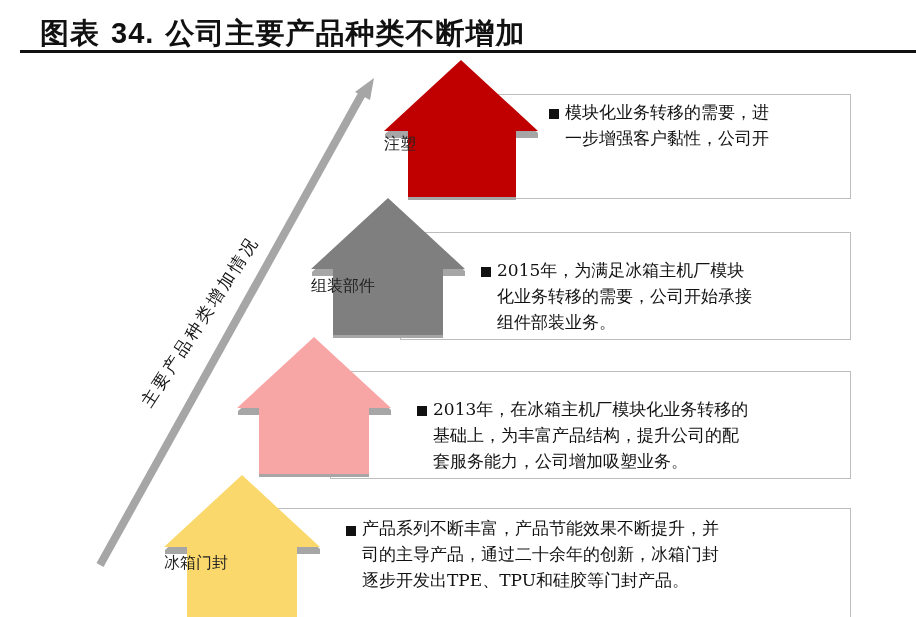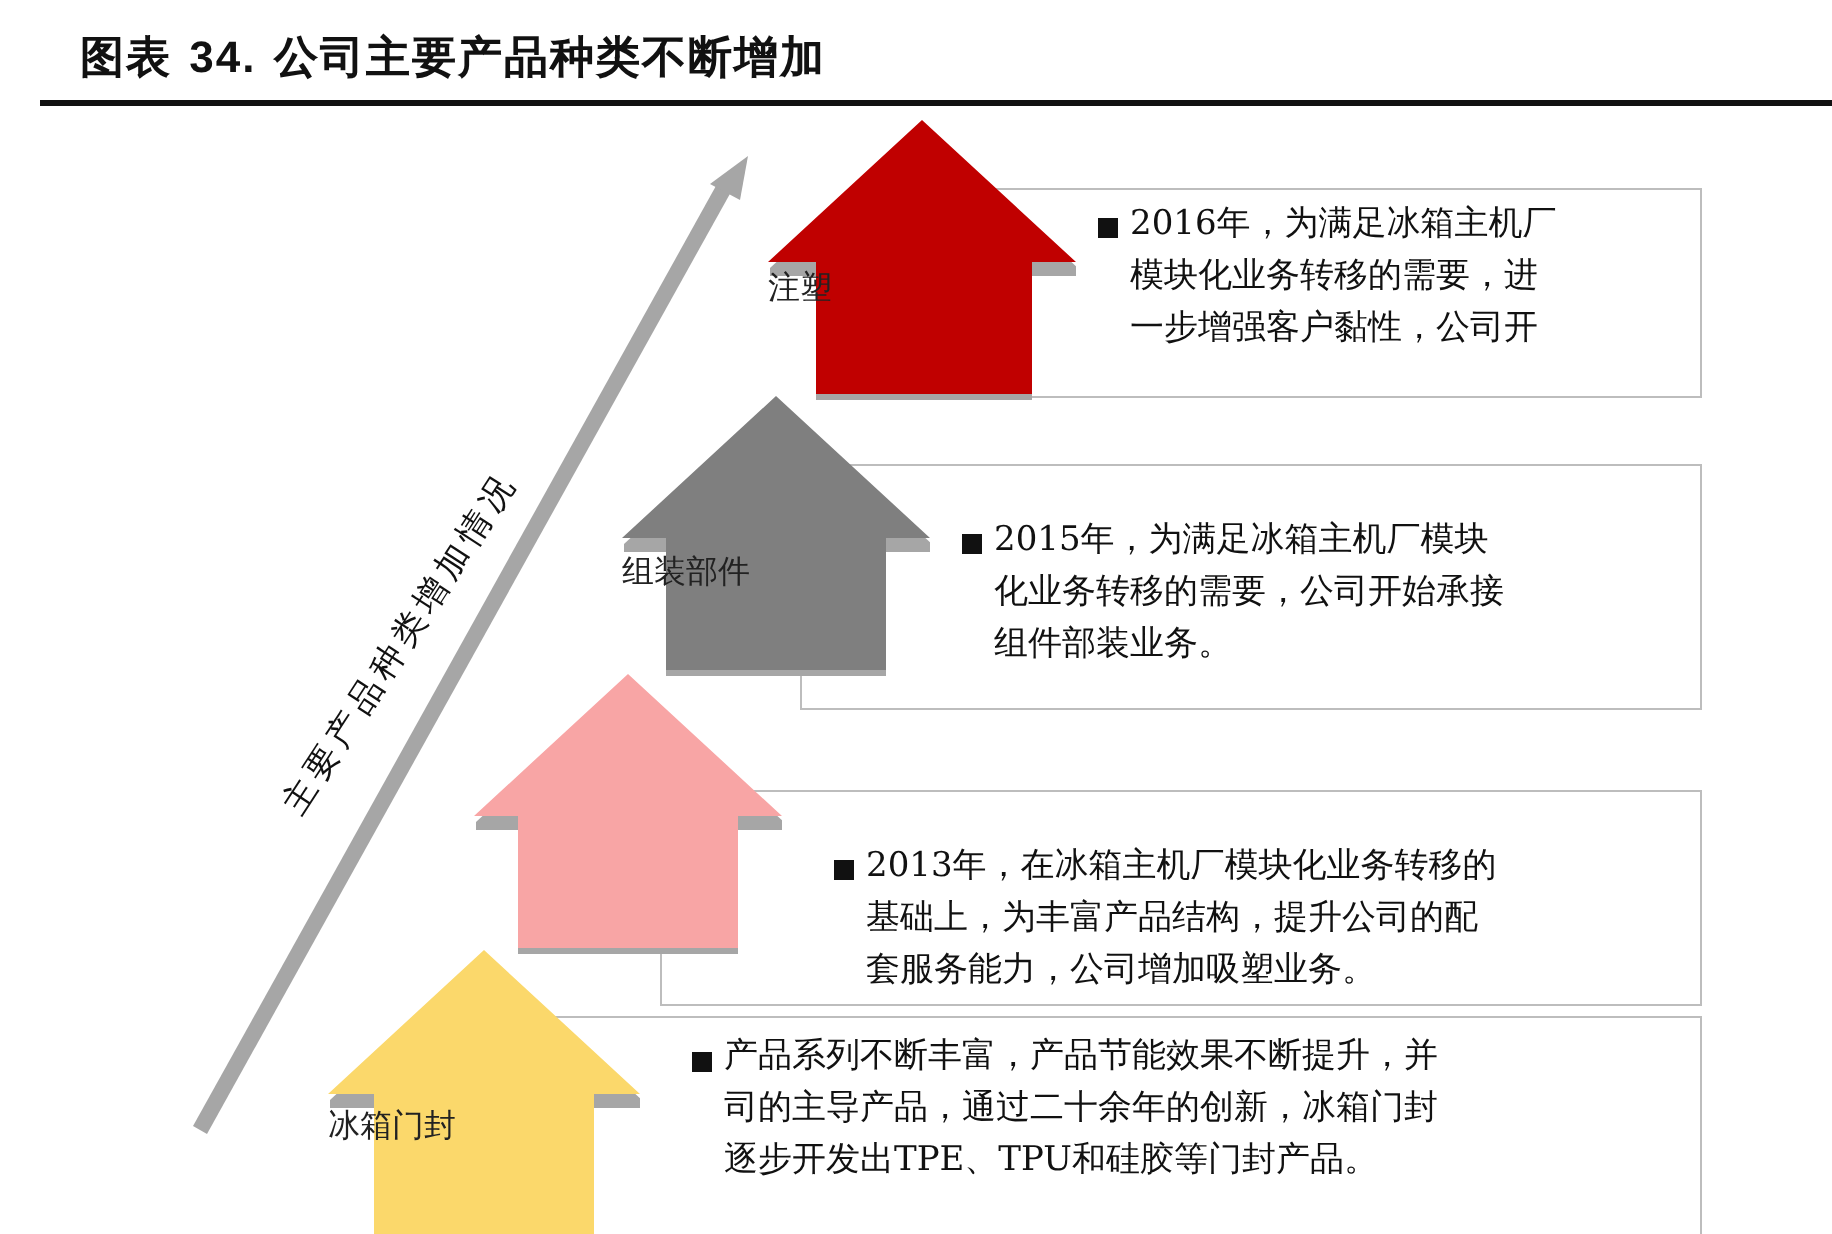--- a/index.html
+++ b/index.html
@@ -1,17 +1,17 @@
 <!DOCTYPE html>
 <html><head>
 <meta charset="utf-8">
 <style>
   html,body{margin:0;padding:0;background:#ffffff;}
   body{width:916px;height:617px;position:relative;overflow:hidden;font-family:"DejaVu Sans","Liberation Sans",sans-serif;color:#111;}
-  .title{position:absolute;left:40px;top:14px;font-size:22px;font-weight:bold;letter-spacing:1px;color:#111;font-family:"DejaVu Sans",sans-serif;}
+  .title{position:absolute;left:40px;top:14px;font-size:29px;font-weight:bold;letter-spacing:1px;color:#111;font-family:"DejaVu Sans",sans-serif;}
   .title .num{font-family:"Liberation Sans",sans-serif;font-weight:bold;}
   .rule{position:absolute;left:20px;top:50px;width:896px;height:3px;background:#111;}
   .box{position:absolute;border:1px solid #bdbdbd;background:#fff;box-sizing:border-box;}
   .box .txt{position:absolute;font-size:17px;line-height:26px;color:#111;font-family:"DejaVu Serif","Liberation Serif",serif;}
   .box .bullet{position:absolute;width:10px;height:10px;background:#111;}
   .arrow{position:absolute;}
   .arrow .lbl{position:absolute;left:0;width:100%;text-align:left;font-size:16px;color:#222;font-family:Liberation Mono, monospace;}
   .diag{position:absolute;left:0;top:0;}
   .diag-label{position:absolute;left:100px;top:310px;transform-origin:center;transform:rotate(-57deg);font-size:17px;font-family:"DejaVu Serif","Liberation Serif",serif;color:#111;white-space:nowrap;letter-spacing:3px;}
 </style>
@@ -27,36 +27,35 @@
 
 <svg class="diag" width="916" height="617">
   <line x1="100" y1="565" x2="362" y2="94" stroke="#a6a6a6" stroke-width="8"></line>
   <polygon points="374,78 355,92 370,100" fill="#a6a6a6"></polygon>
 </svg>
 <div class="diag-label">主要产品种类增加情况</div>
 
 <div class="box" style="left:470px;top:94px;width:381px;height:105px;">
   <div class="bullet" style="left:78px;top:14px;"></div>
   <div class="txt" style="left:94px;top:4px;">
-    <div>2016年，为满足冰箱主机厂</div>
     <div>模块化业务转移的需要，进</div>
     <div>一步增强客户黏性，公司开</div>
   </div>
 </div>
 
-<div class="box" style="left:400px;top:232px;width:451px;height:123px;">
+<div class="box" style="left:400px;top:232px;width:451px;height:108px;">
   <div class="bullet" style="left:80px;top:34px;"></div>
   <div class="txt" style="left:96px;top:24px;">
     <div>2015年，为满足冰箱主机厂模块</div>
     <div>化业务转移的需要，公司开始承接</div>
     <div>组件部装业务。</div>
   </div>
 </div>
 
-<div class="box" style="left:330px;top:371px;width:521px;height:108px;margin-top:24px;">
+<div class="box" style="left:330px;top:371px;width:521px;height:108px;">
   <div class="bullet" style="left:86px;top:34px;"></div>
   <div class="txt" style="left:102px;top:24px;">
     <div>2013年，在冰箱主机厂模块化业务转移的</div>
     <div>基础上，为丰富产品结构，提升公司的配</div>
     <div>套服务能力，公司增加吸塑业务。</div>
   </div>
 </div>
 
 <div class="box" style="left:255px;top:508px;width:596px;height:115px;">
   <div class="bullet" style="left:90px;top:17px;"></div>

